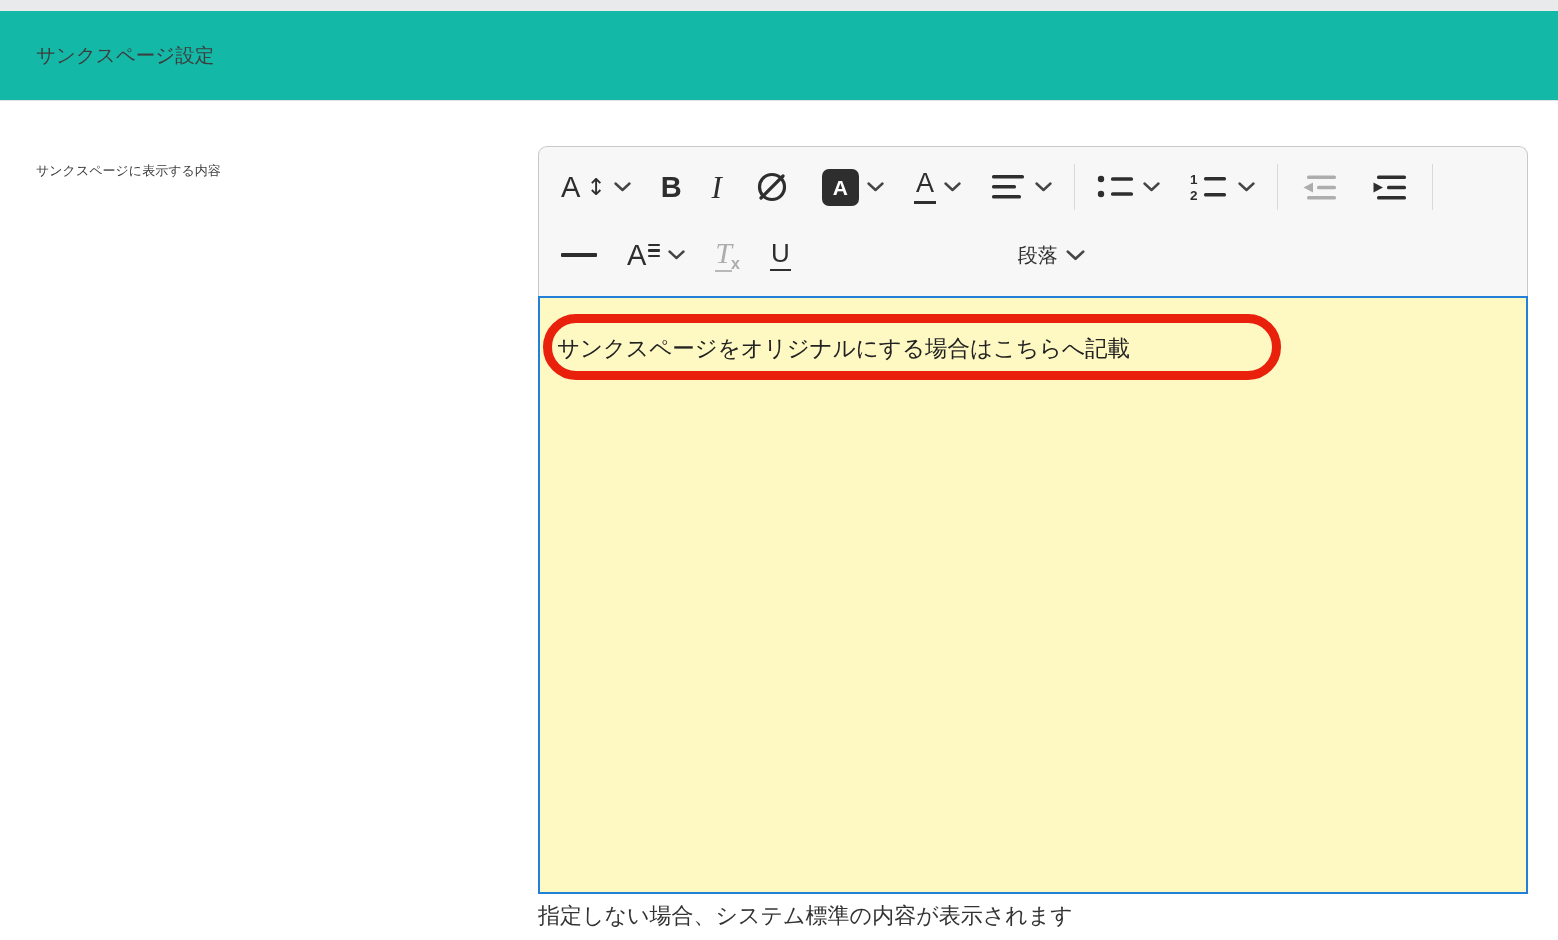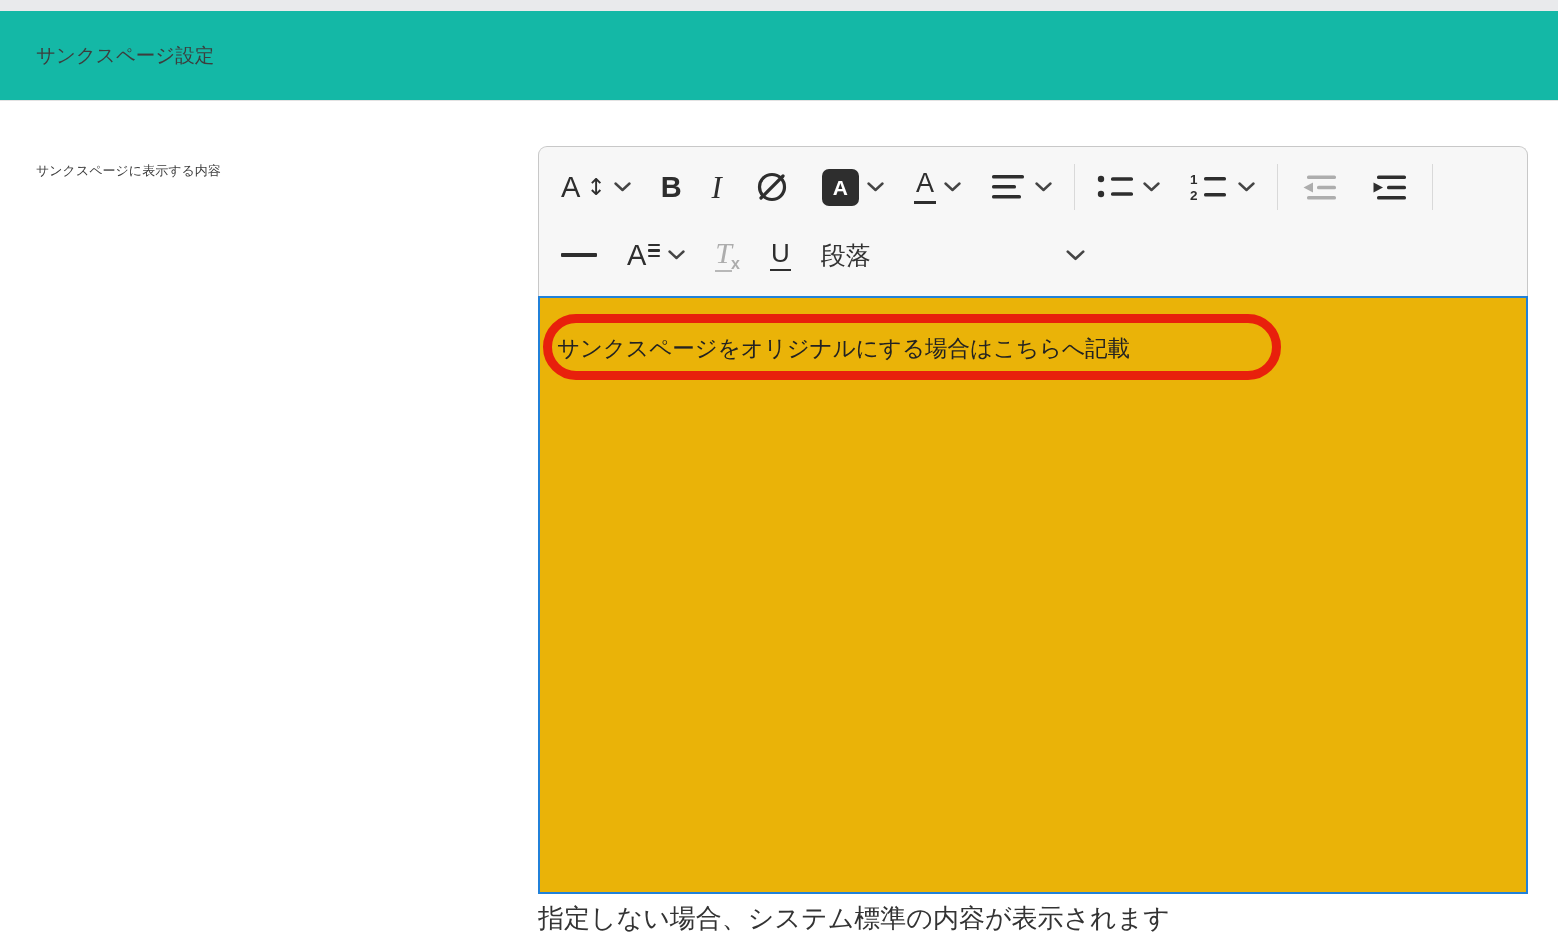--- a/index.html
+++ b/index.html
@@ -52,32 +52,32 @@
   }
   .aunder{display:inline-block;font-size:27px;font-weight:500;line-height:1;padding:0 2px 4px;border-bottom:3.5px solid #2e2e2e;}
   .uunder{display:inline-block;font-size:26px;line-height:1;padding:0 1px 3px;border-bottom:2.5px solid #2e2e2e;}
   .hr-glyph{display:inline-block;width:36px;height:4px;background:#2e2e2e;border-radius:1px;}
   .lh-wrap{display:flex;align-items:flex-start;}
   .lh-lines{display:flex;flex-direction:column;gap:3px;margin:3px 0 0 2px;}
   .lh-lines i{display:block;width:12px;height:2.6px;background:#2e2e2e;border-radius:1px;}
   .tx-wrap{display:flex;align-items:flex-end;color:var(--icon-disabled);}
   .tx-t{font-family:"Liberation Serif","DejaVu Serif",serif;font-style:italic;font-size:30px;line-height:1;padding-bottom:2px;border-bottom:2.5px solid #b8b8b8;}
   .tx-x{font-size:16px;font-weight:700;line-height:1;margin-left:-1px;}
-  .para-select{width:268px;display:flex;align-items:center;justify-content:space-between;font-size:25px;color:#333;}
+  .para-select{width:268px;display:flex;align-items:center;justify-content:flex-end;font-size:20px;color:#333;}
 
   .content-area{
-    position:relative;width:990px;height:598px;background:#eab308;
+    position:relative;width:990px;height:598px;background:#fef9c3;
     border:2px solid var(--focus-border);
   }
   .content-text{position:absolute;left:17px;top:35px;font-size:22.5px;color:#222;line-height:1.4;white-space:nowrap;}
   .annotation{
     position:absolute;left:3px;top:16px;width:738px;height:66px;
     border:9px solid var(--annotation-red);border-radius:34px;pointer-events:none;
   }
-  .helper-text{position:absolute;left:538px;top:901px;font-size:26px;color:#333;}
+  .helper-text{position:absolute;left:538px;top:901px;font-size:22px;color:#333;}
   svg{display:block;}
 </style>
 </head>
 <body>
 
 <div class="top-strip"></div>
 
 <div class="header">
   <h1>サンクスページ設定</h1>
 </div>

